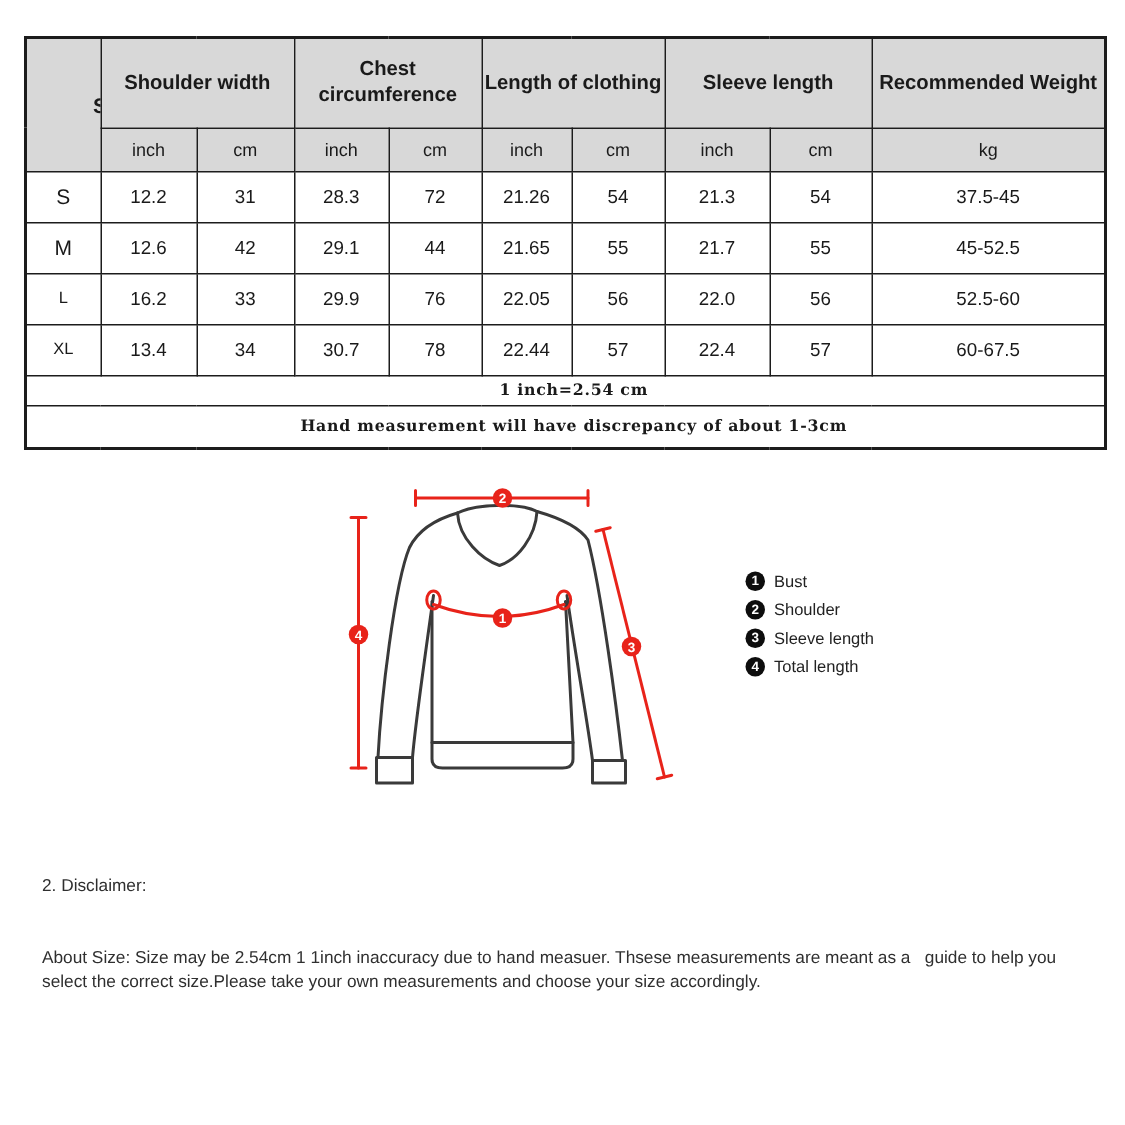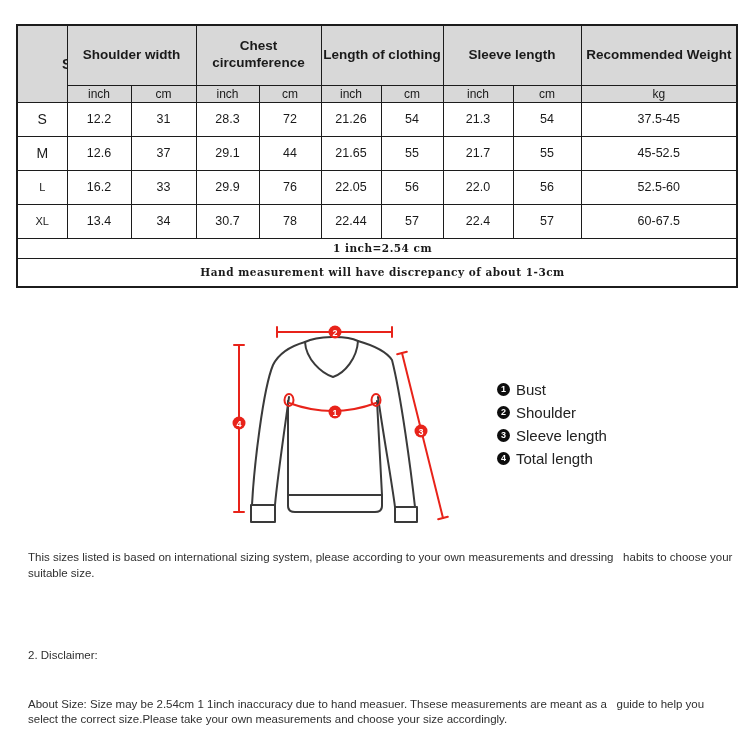--- a/index.html
+++ b/index.html
@@ -21,21 +21,21 @@
     table-layout: fixed;
     border: 2px solid #1c1c1c;
   }
   table.size-table th, table.size-table td {
     border: 1px solid #1c1c1c;
     text-align: center; vertical-align: middle;
     color: #1a1a1a;
     overflow: hidden;
   }
   tr.group-row { height: 60px; }
-  tr.unit-row  { height: 17px; }
+  tr.unit-row  { height: 29px; }
   tbody tr.data-row { height: 34px; }
   tr.note-row-1 { height: 20px; }
   tr.note-row-2 { height: 29px; }
   th.group-hd {
     background: #d8d8d8;
     font-size: 13.5px; font-weight: bold;
     line-height: 1.25;
   }
   th.size-hd { background: #d8d8d8; font-size: 14px; font-weight: bold; padding-left: 44px; }
   th.unit-hd { background: #d8d8d8; font-size: 12px; font-weight: normal; }
@@ -58,21 +58,21 @@
     display: flex; flex-direction: column; gap: 6px;
   }
   .legend-item { display: flex; align-items: center; gap: 6px; }
   .legend-dot {
     width: 13px; height: 13px; border-radius: 50%;
     background: #0d0d0d; color: #fff;
     font-size: 9px; font-weight: bold;
     line-height: 13px; text-align: center;
     flex: 0 0 13px;
   }
-  .legend-label { font-size: 15px; color: #222; text-align: center; }
+  .legend-label { font-size: 11px; color: #222; text-align: center; }
 
   
   .notes {
     position: absolute; left: 28px; top: 517px;
     width: 708px;
     font-size: 11.5px; line-height: 1.38;
     color: #2f2f2f;
     white-space: pre-wrap;
   }
   .note-head { margin-top: 19px; }
@@ -127,21 +127,21 @@
         <td class="val-cell">72</td>
         <td class="val-cell">21.26</td>
         <td class="val-cell">54</td>
         <td class="val-cell">21.3</td>
         <td class="val-cell">54</td>
         <td class="val-cell">37.5-45</td>
       </tr>
       <tr class="data-row">
         <td class="size-cell">M</td>
         <td class="val-cell">12.6</td>
-        <td class="val-cell">37</td>
+        <td class="val-cell">42</td>
         <td class="val-cell">29.1</td>
         <td class="val-cell">44</td>
         <td class="val-cell">21.65</td>
         <td class="val-cell">55</td>
         <td class="val-cell">21.7</td>
         <td class="val-cell">55</td>
         <td class="val-cell">45-52.5</td>
       </tr>
       <tr class="data-row">
         <td class="size-cell">L</td>
@@ -243,21 +243,20 @@
       <span class="legend-dot">3</span>
       <span class="legend-label">Sleeve length</span>
     </div>
     <div class="legend-item">
       <span class="legend-dot">4</span>
       <span class="legend-label">Total length</span>
     </div>
   </div>
 
   <div class="notes">
-    <div class="note-body">This sizes listed is based on international sizing system, please according to your own measurements and dressing   habits to choose your suitable size.</div>
 
     <div class="note-head">2. Disclaimer:</div>
     <div class="note-body">About Size: Size may be 2.54cm 1 1inch inaccuracy due to hand measuer. Thsese measurements are meant as a   guide to help you select the correct size.Please take your own measurements and choose your size accordingly.</div>
 
     
     
 
     
   </div>
 

